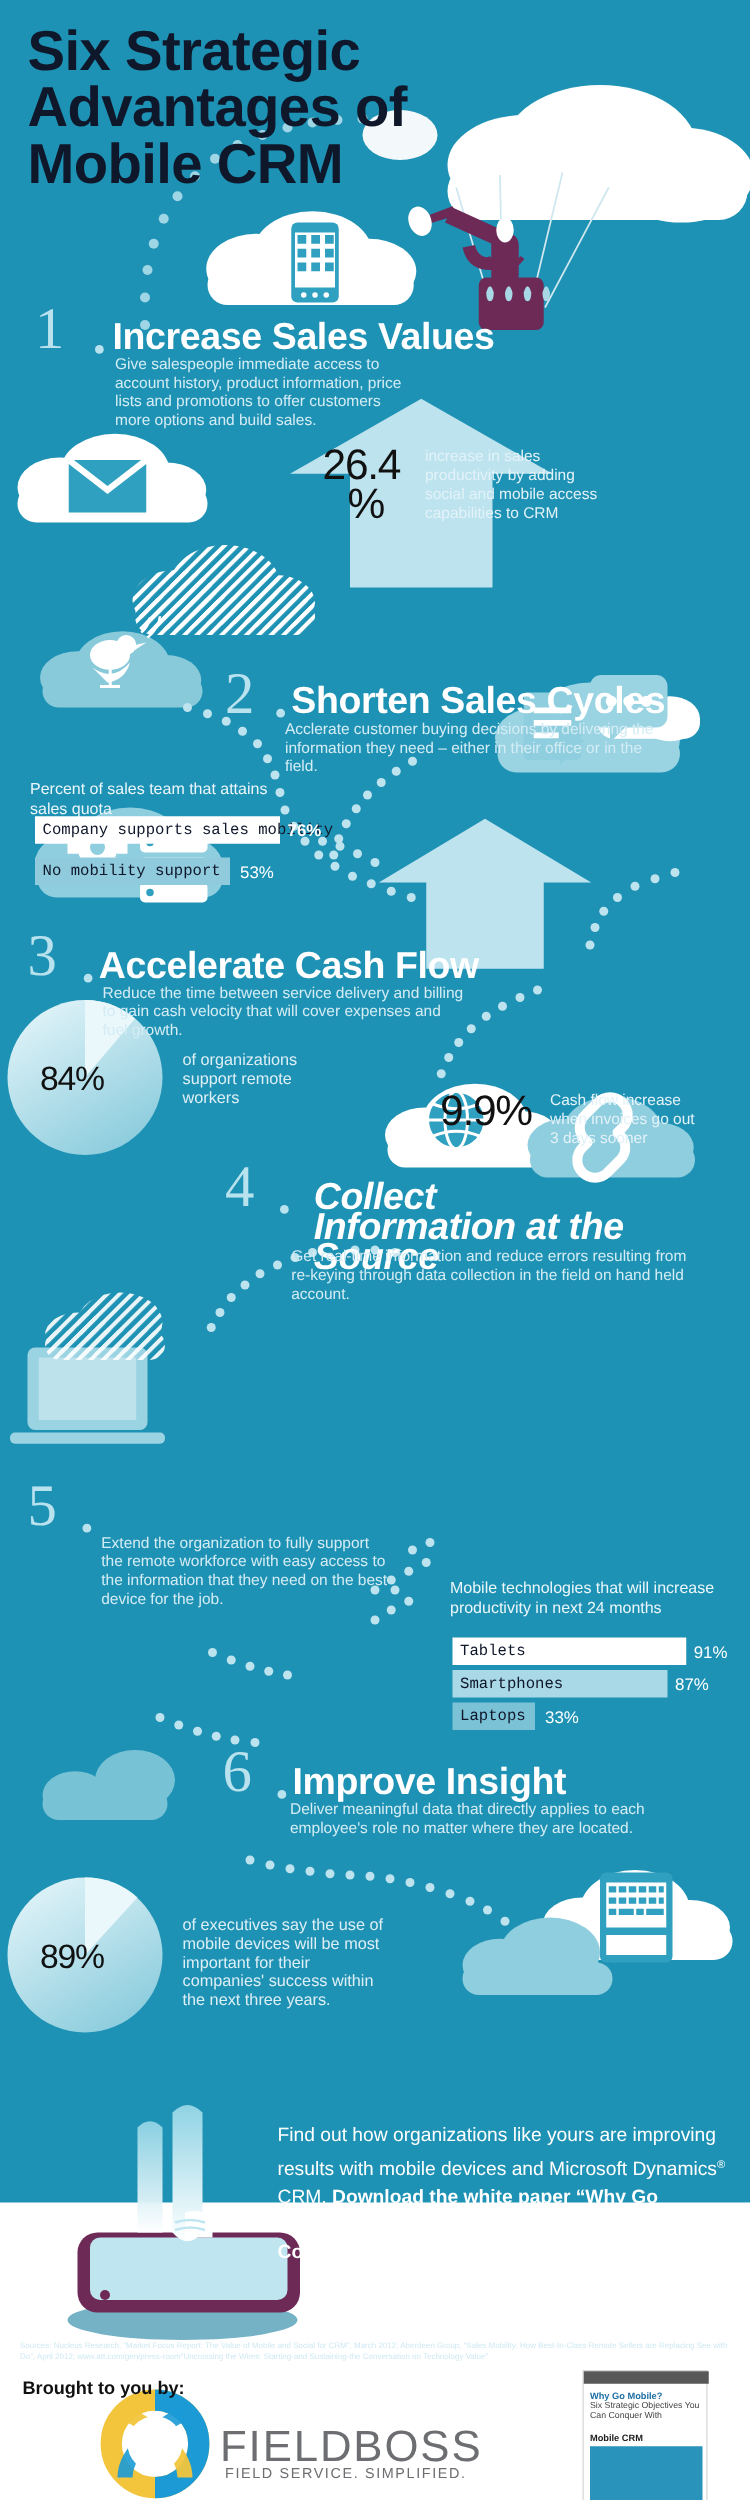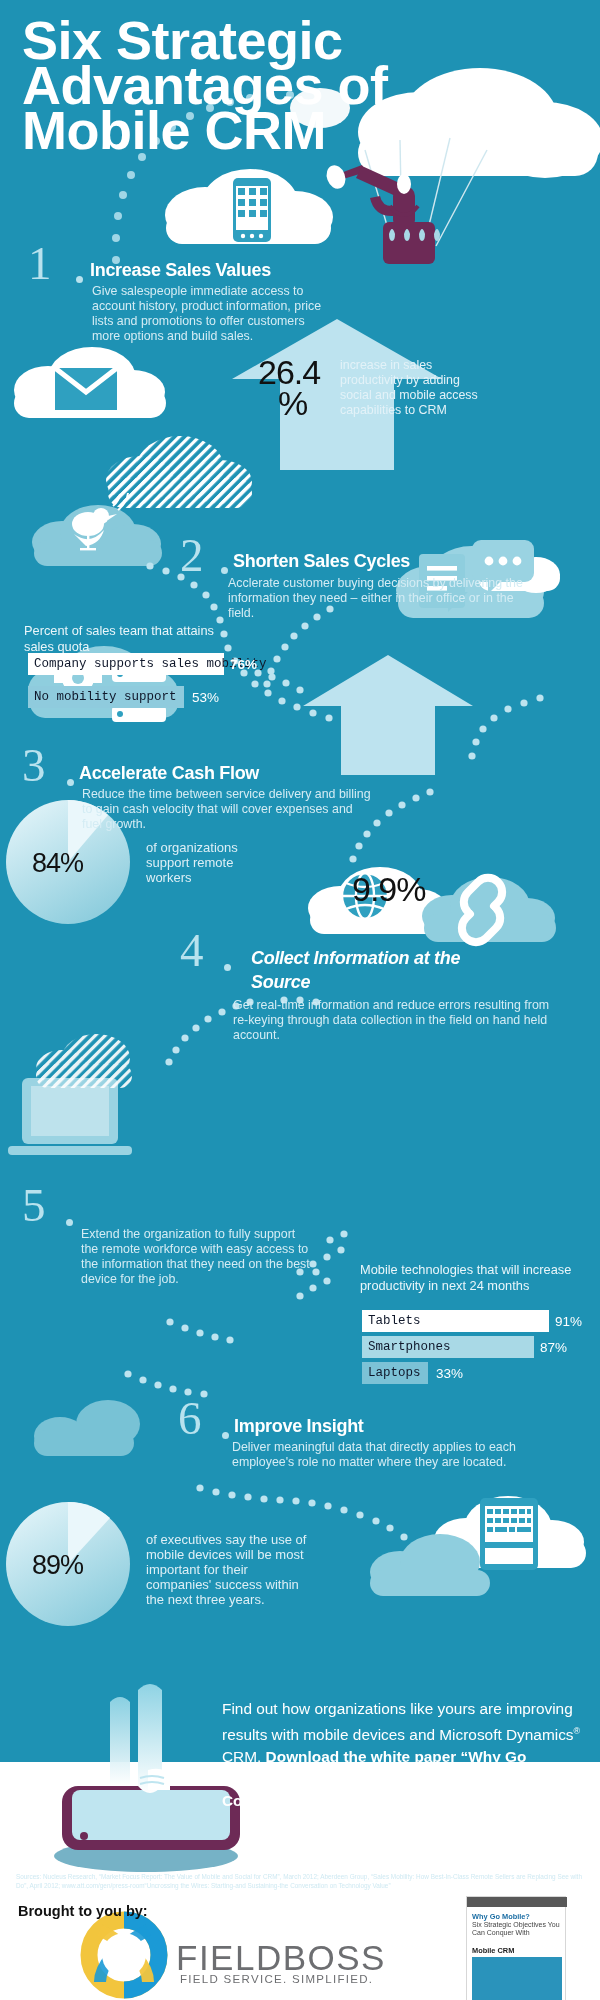--- a/index.html
+++ b/index.html
@@ -20,38 +20,38 @@
     background: #1e92b4;
   }
   .white-bg {
     position: absolute; left: 0; top: 1762px; width: 600px; height: 238px;
     background: #ffffff;
   }
 
   
   .title {
     position: absolute; left: 22px; top: 18px; width: 420px;
-    color: #ffffff;
-    font-size: 54px; line-height: 45px; font-weight: bold;
+    color: #0f172a;
+    font-size: 45px; line-height: 45px; font-weight: bold;
     letter-spacing: -0.5px;
   }
   .sec-num {
     position: absolute;
     font-family: "Liberation Serif", serif;
     color: #b8e2ee;
     font-size: 47px; line-height: 40px;
   }
   .sec-dot {
     position: absolute;
     width: 7px; height: 7px; border-radius: 50%;
     background: #b8e2ee;
   }
   .sec-title {
     position: absolute;
-    color: #ffffff; font-weight: bold; font-size: 18px; line-height: 24px;
+    color: #ffffff; font-weight: bold; font-size: 30px; line-height: 24px;
     letter-spacing: -0.3px;
     white-space: nowrap;
   }
   .sec-title.wrap { white-space: normal; }
   .sec-body {
     position: absolute;
     color: #d4ecf4; font-size: 12.4px; line-height: 15px;
   }
   .arrow-val {
     position: absolute;
@@ -581,20 +581,21 @@
     </div>
     <span class="bar-pct" style="position:relative; margin-left:8px;">53%</span>
   </div>
 
   <div class="sec-num" style="left:22px; top:745px;">3</div>
   <div class="sec-dot" style="left:67px; top:779px;"></div>
   <div class="sec-title" style="left:79px; top:761px;">Accelerate Cash Flow</div>
   <div class="sec-body" style="left:82px; top:787px; width:290px;">Reduce the time between service delivery and billing to gain cash velocity that will cover expenses and fuel growth.</div>
 
   <div class="arrow-val" style="left:352px; top:872px;">9.9%</div>
+  <div class="arrow-note" style="left:440px; top:873px; width:120px;">Cash flow increase when invoices go out 3 days sooner</div>
 
   <div class="sec-num" style="left:180px; top:930px;">4</div>
   <div class="sec-dot" style="left:224px; top:964px;"></div>
   <div class="sec-title wrap" style="left:251px; top:946px; width:260px;font-style:italic;">Collect Information at the Source</div>
   <div class="sec-body" style="left:233px; top:998px; width:330px;">Get real-time information and reduce errors resulting from re-keying through data collection in the field on hand held account.</div>
 
   <div class="pie-val" style="left:32px; top:848px;">84%</div>
   <div class="pie-note" style="left:146px; top:840px; width:110px;">of organizations support remote workers</div>
 
   <div class="sec-num" style="left:22px; top:1185px;">5</div>

